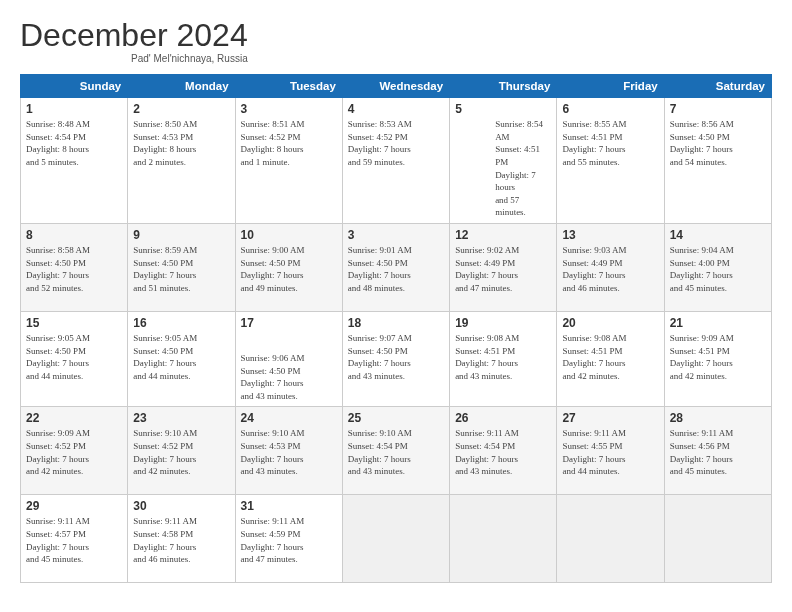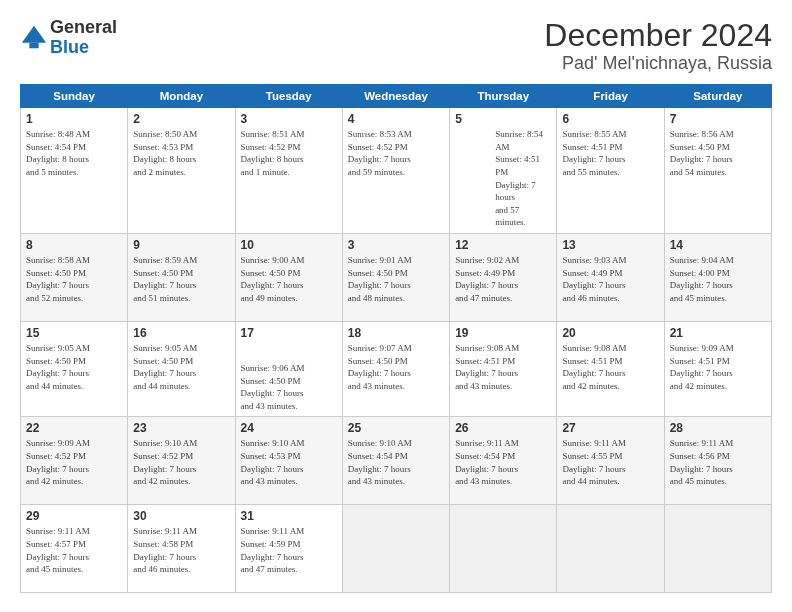--- a/index.html
+++ b/index.html
@@ -49,35 +49,35 @@
     .title-block {
       text-align: right;
     }
     .title-main {
       font-size: 32px;
       font-weight: normal;
       color: #333;
       line-height: 1.1;
     }
     .title-sub {
-      font-size: 18px;
+      font-size: 10px;
       color: #555;
     }
     .calendar {
       width: 100%;
       border-collapse: collapse;
       table-layout: fixed;
     }
     .calendar th {
       background: #1a6db5;
       color: #fff;
       font-size: 11.5px;
       font-weight: bold;
       padding: 5px 6px;
-      text-align: center;
+      text-align: right;
       border: 1px solid #1a6db5;
     }
     .calendar td {
       border: 1px solid #ccc;
       vertical-align: top;
       padding: 4px 5px;
       font-size: 9.5px;
       color: #333;
       background: #fff;
       height: 88px;
@@ -100,30 +100,20 @@
     }
     .row-shaded td {
       background: #f5f5f5;
     }
   </style>
 </head>
 <body>
 
 <div class="page">
   <div class="header">
-    <div class="logo">
-      <svg class="logo-icon" viewBox="0 0 30 30">
-        <polygon points="15,2 28,20 2,20" fill="#1a6db5"></polygon>
-        <rect x="10" y="20" width="10" height="6" fill="#1a6db5"></rect>
-      </svg>
-      <div class="logo-text">
-        <span class="logo-general">General</span>
-        <span class="logo-blue">Blue</span>
-      </div>
-    </div>
     <div class="title-block">
       <div class="title-main">December 2024</div>
       <div class="title-sub">Pad' Mel'nichnaya, Russia</div>
     </div>
   </div>
 
   <table class="calendar">
     <thead>
       <tr>
       <th>Sunday</th>

